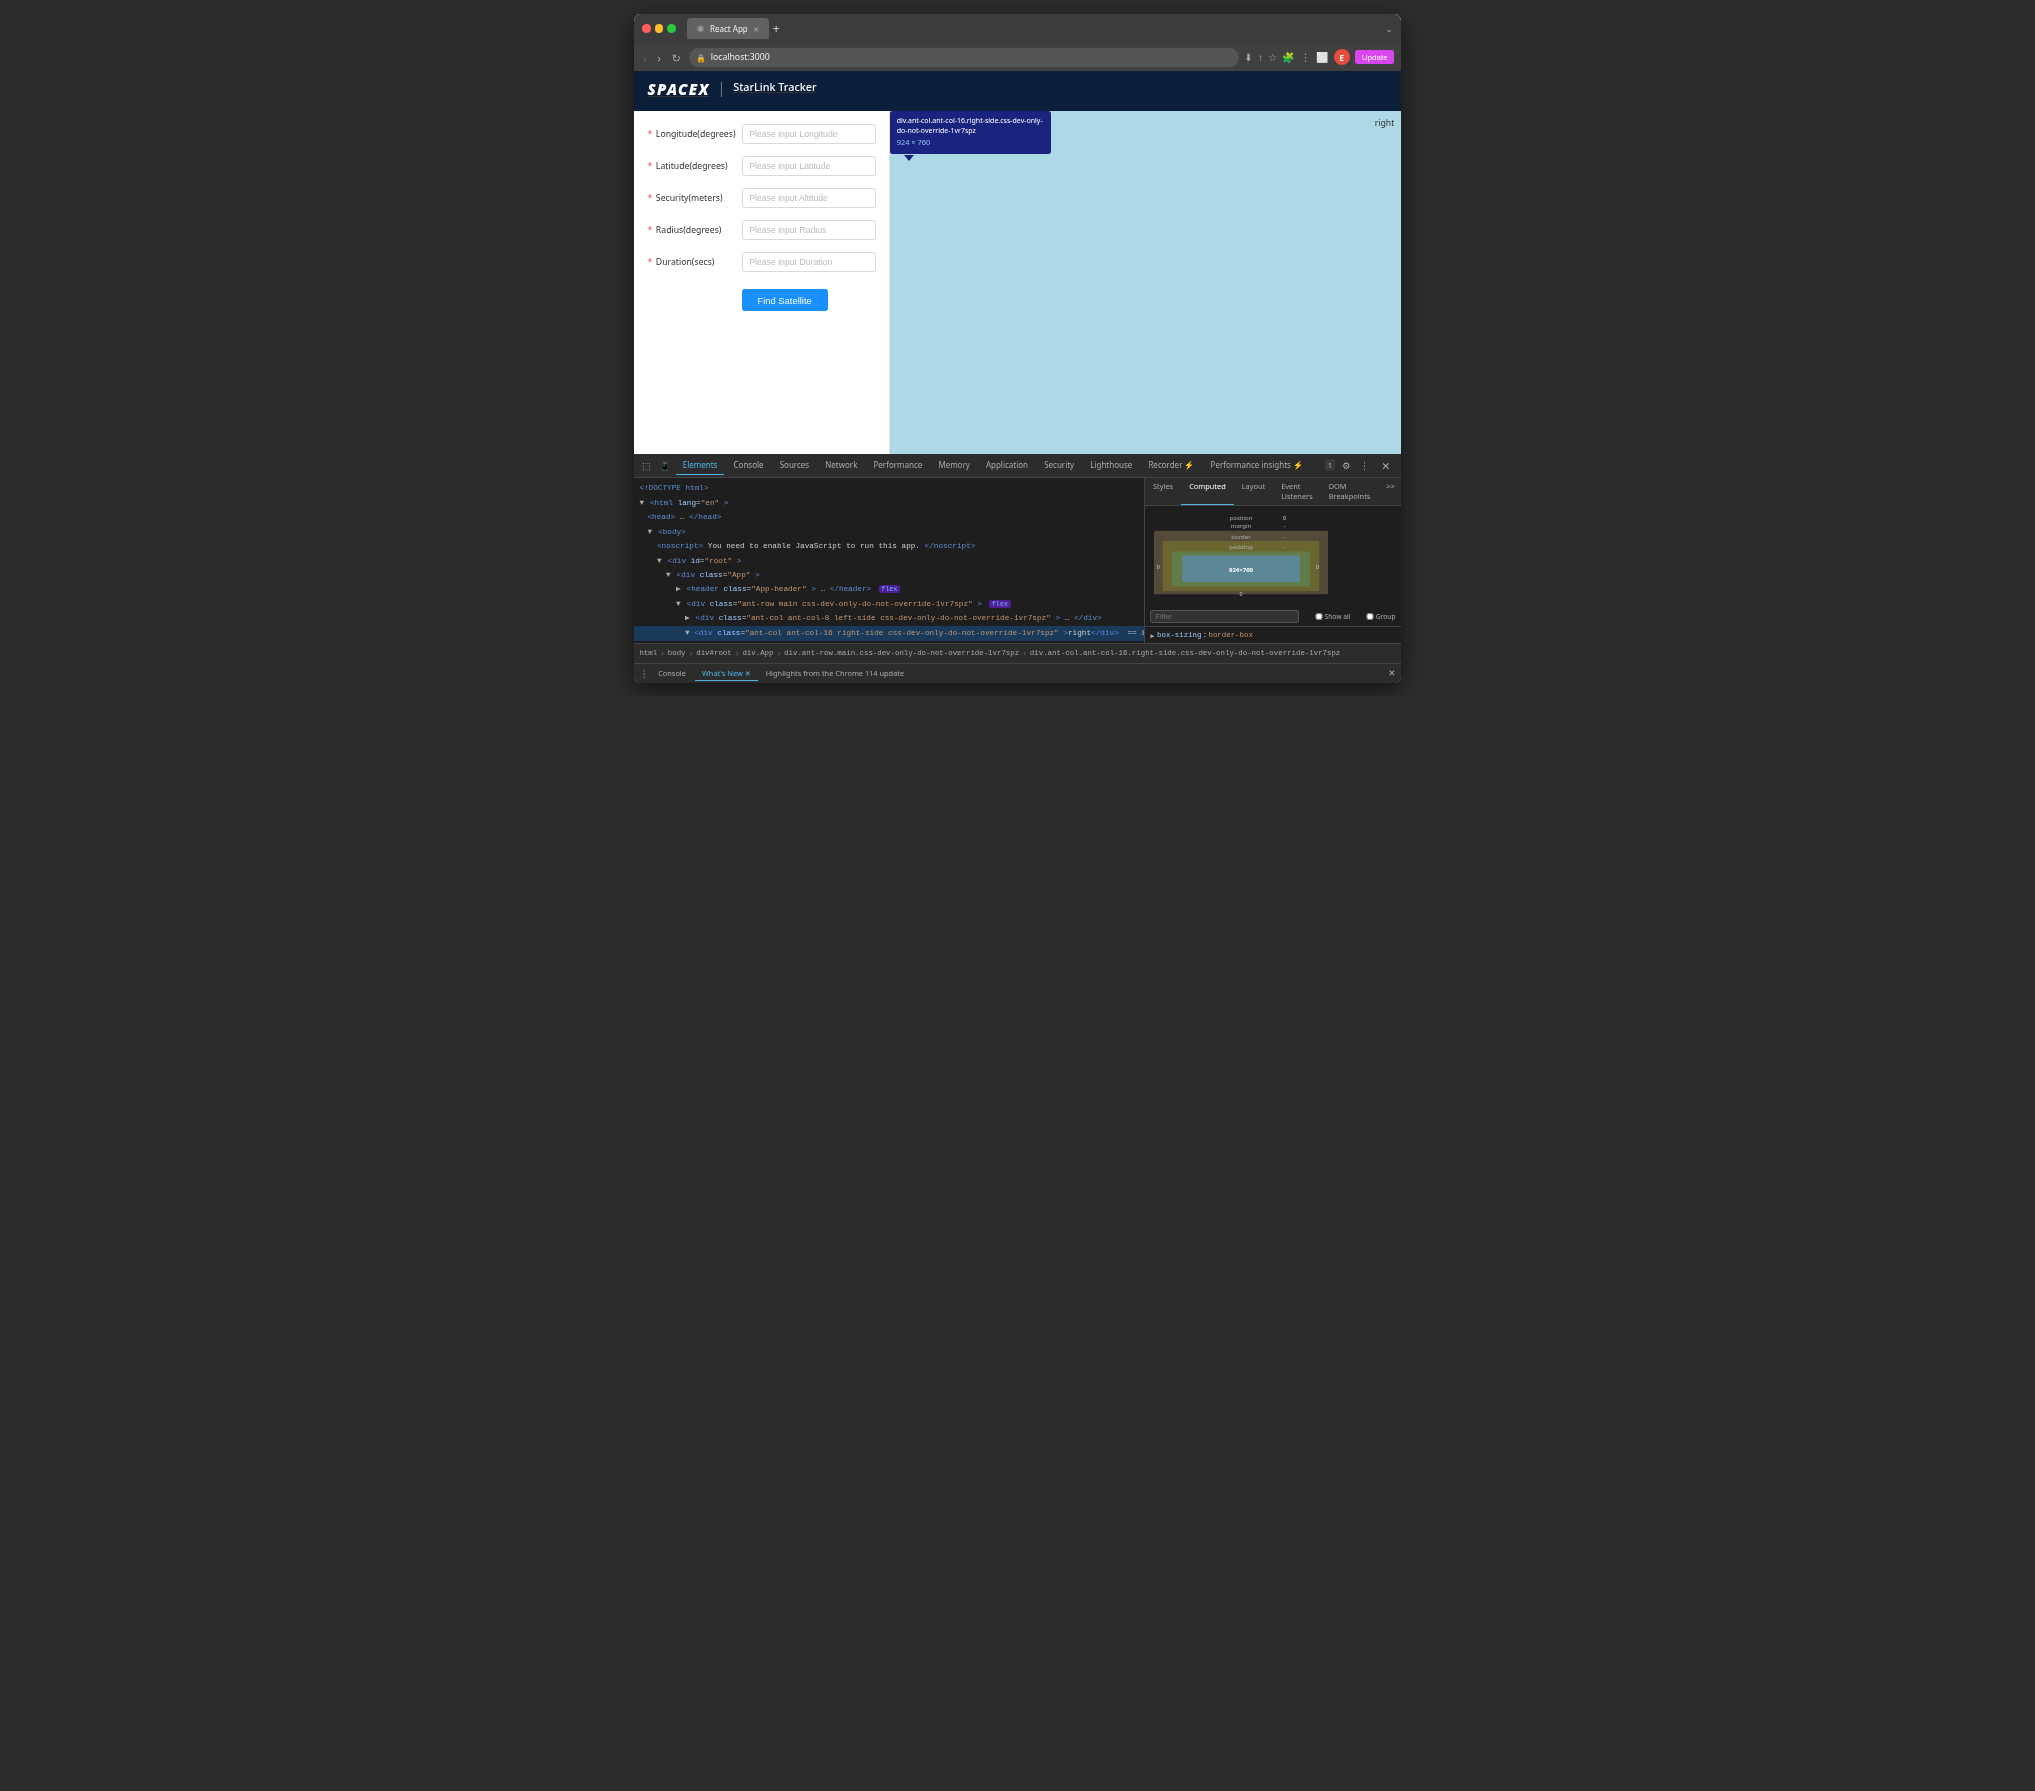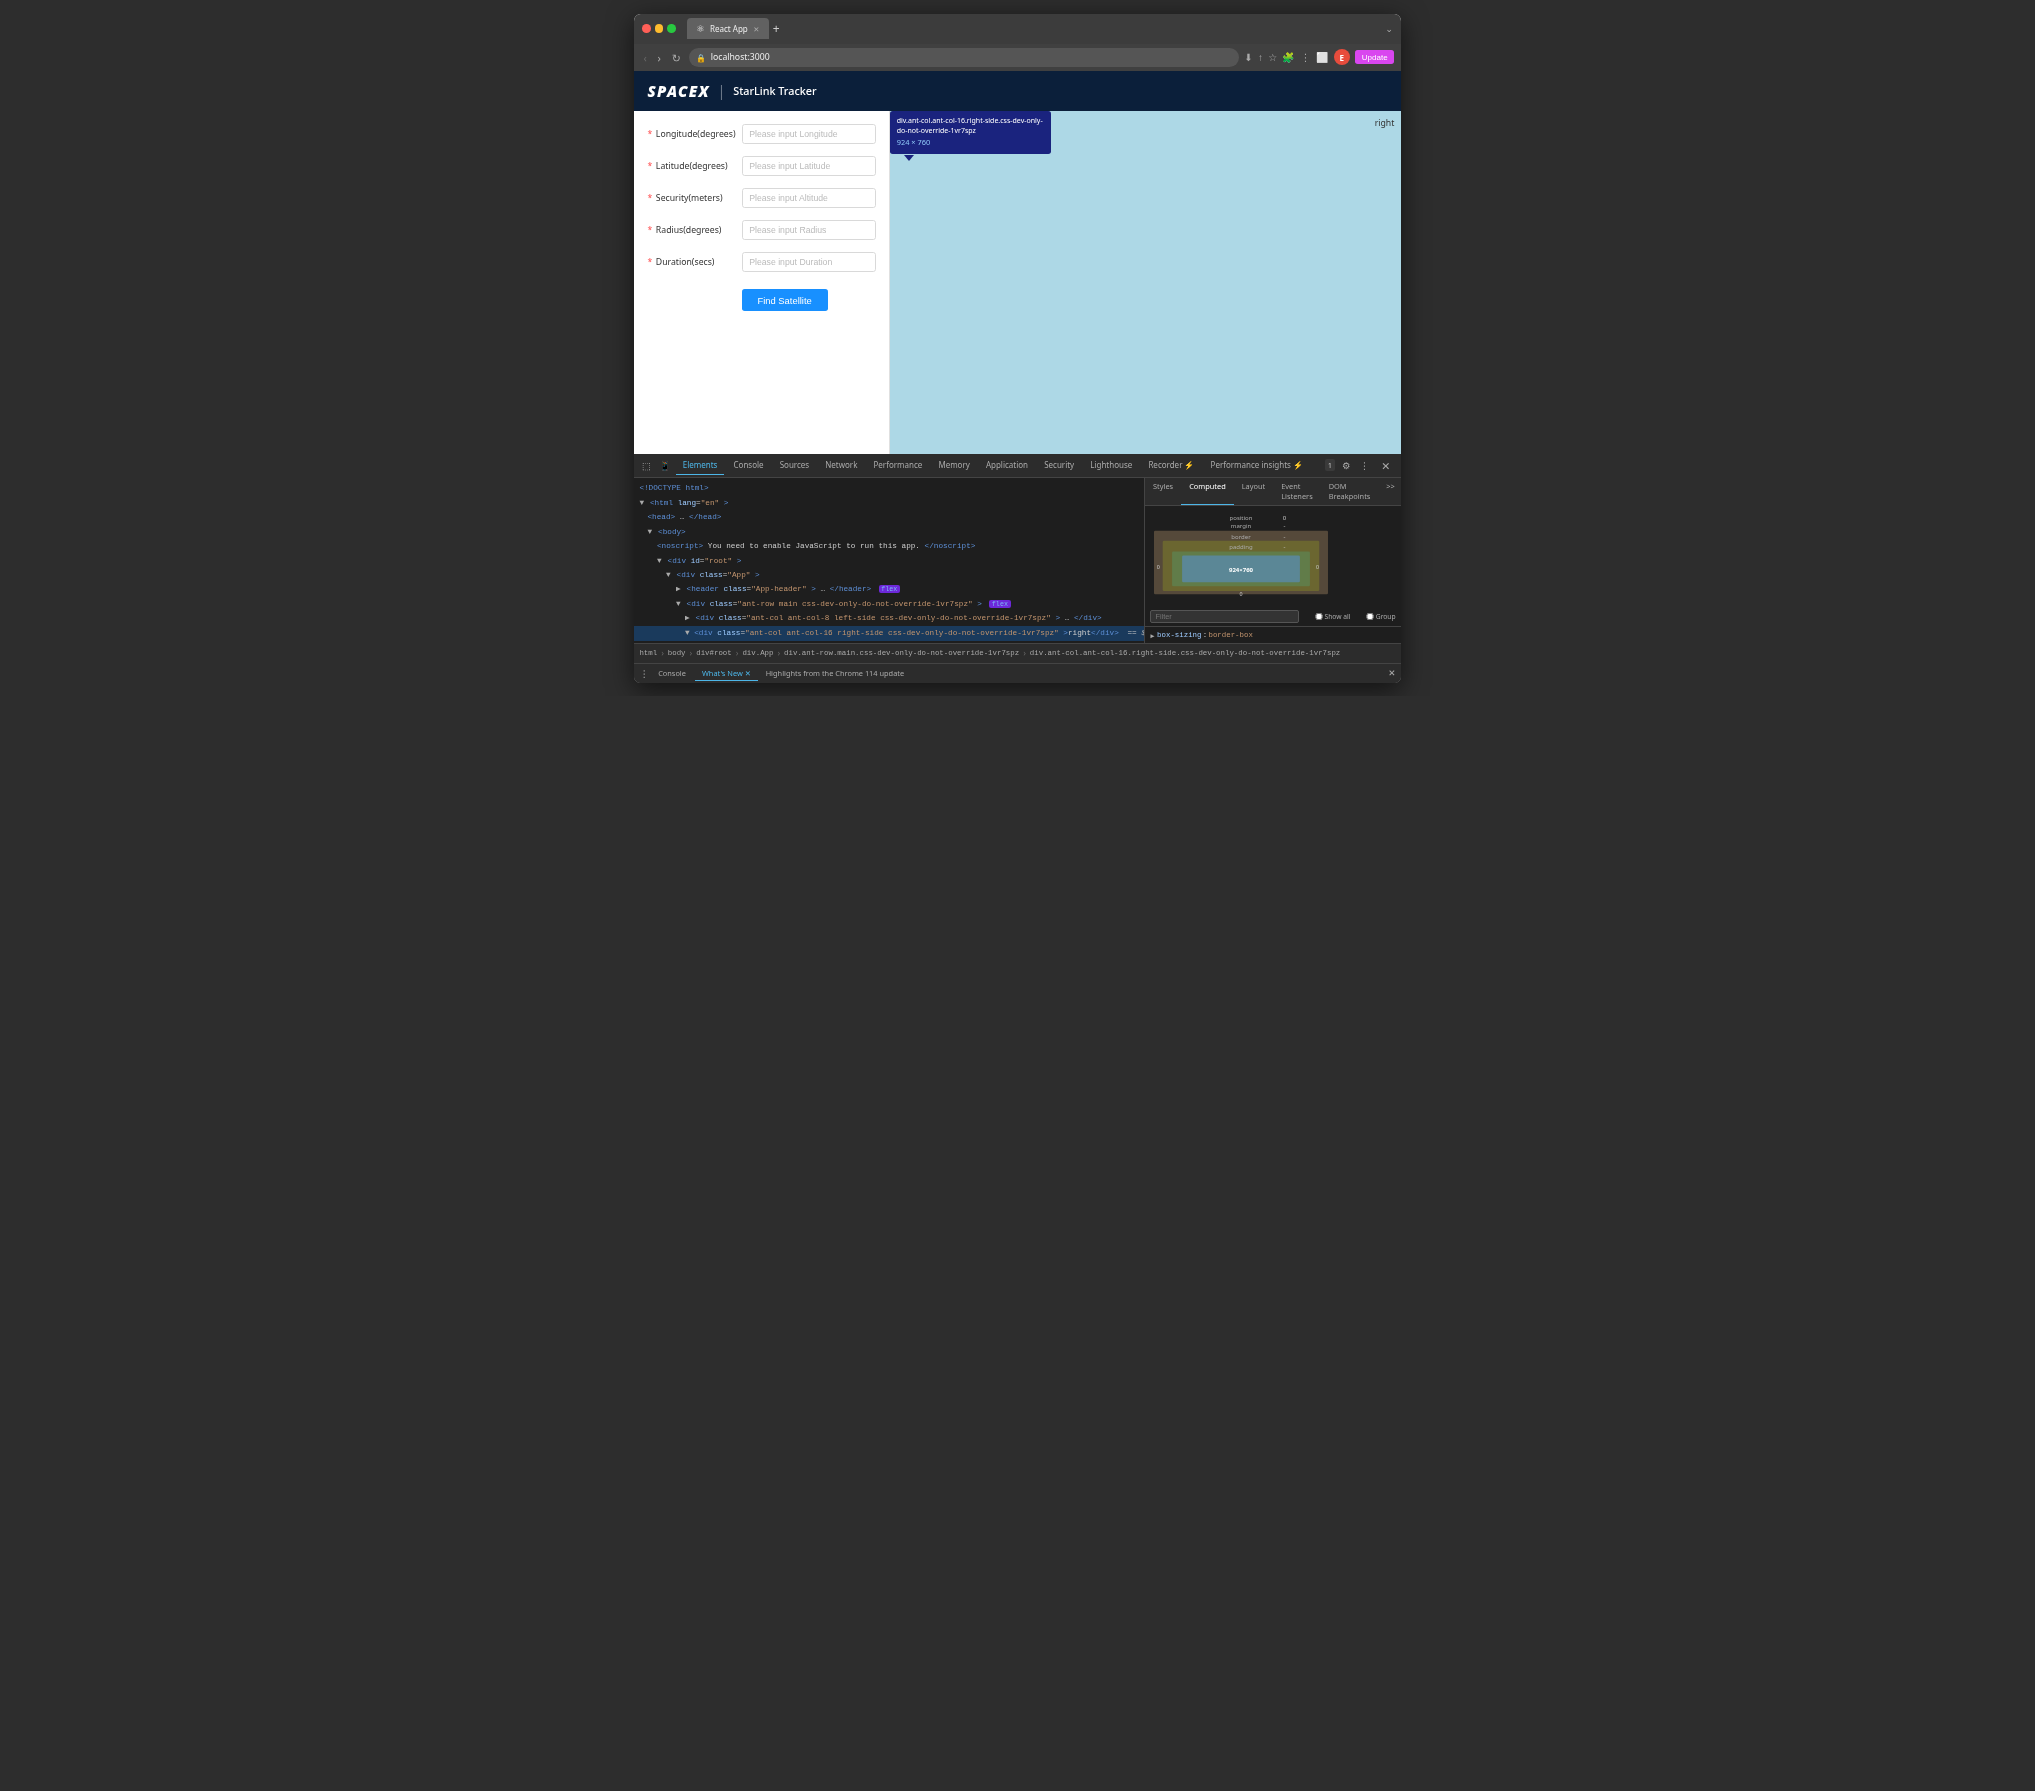--- a/index.html
+++ b/index.html
@@ -96,22 +96,22 @@
       display: flex;
       flex-direction: column;
       height: 383px;
     }
 
     
     .app-header {
       background: #0b1f3a;
       padding: 8px 13.5px;
       display: flex;
-      align-items: center;
       height: 40px;
+      text-decoration: underline;
     }
     .spacex-logo {
       color: #fff;
       font-size: 15px;
       font-weight: 900;
       letter-spacing: 1.3px;
       font-style: italic;
     }
     .header-divider { color: #fff; opacity: 0.4; margin: 0 8px; font-size: 13.5px; }
     .header-title { color: #fff; font-size: 10.8px; font-weight: 500; }
@@ -266,21 +266,21 @@
     .el-attr-name { color: #9ecbff; }
     .el-attr-val { color: #c3956e; }
     .el-text { color: #ccc; }
     .indent1 { padding-left: 13.5px; }
     .indent2 { padding-left: 23px; }
     .indent3 { padding-left: 32px; }
     .indent4 { padding-left: 42px; }
     .indent5 { padding-left: 51px; }
     .el-marker { color: #aaa; }
     .el-pill {
-      background: #6d28d9;
+      background: #4c1d95;
       color: #7eb8f7;
       border-radius: 2px;
       font-size: 6.7px;
       padding: 0 2.7px;
       margin-left: 2.7px;
     }
     .el-arrow { color: #aaa; margin-right: 1.3px; }
     .el-dollar { color: #aaa; font-style: italic; }
     .el-eq { color: #ccc; }
 

